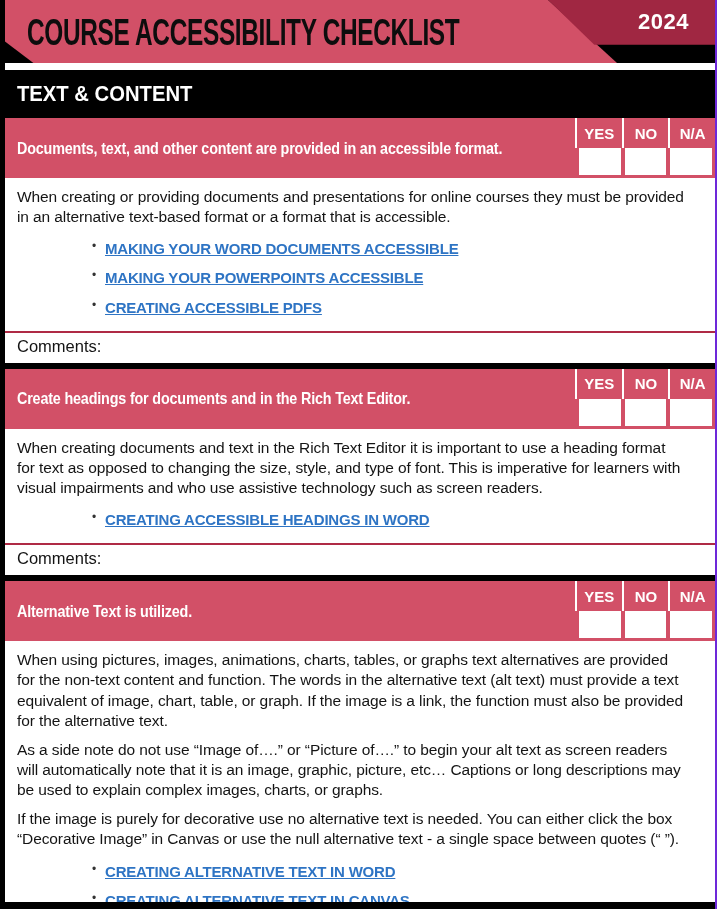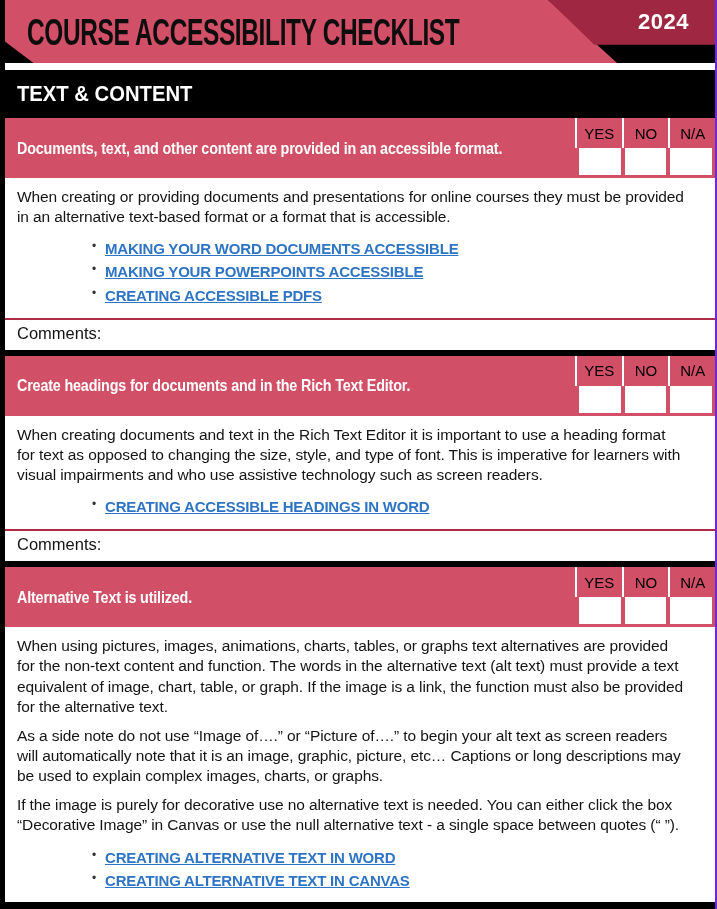--- a/index.html
+++ b/index.html
@@ -54,31 +54,31 @@
     overflow:hidden;
   }
   .statement span {
     white-space:nowrap; display:inline-block;
     transform:scaleX(.87); transform-origin:left center; letter-spacing:-0.2px;
   }
   .answers { width:140px; display:flex; flex-direction:column; }
   .answer-labels { display:flex; height:30px; }
   .answer-labels .albl {
     flex:1; border-left:2px solid #fff;
-    color:#000000; font-weight:normal; font-size:15px;
+    color:#ffffff; font-weight:bold; font-size:15px;
     display:flex; align-items:center; justify-content:center;
   }
   .answer-boxes { display:flex; flex:1; padding:0 1px 3px 2px; }
   .answer-boxes .abox { flex:1; background:#fff; margin:0 2px; min-height:27px; }
 
   
   .row-body { padding:9px 16px 4px 12px; font-size:15.5px; line-height:1.3; }
   .row-body p { margin:0 12px 9px 0; letter-spacing:-0.1px; }
   .links { list-style:none; margin:12px 0 8px 0; padding:0 0 0 88px; }
-  .links li { position:relative; margin:3px 0; }
+  .links li { position:relative; margin:9px 0; }
   .links li::before {
     content:"•"; position:absolute; left:-13px; top:0;
     color:#333; font-size:12px;
   }
   .links a {
     color:#2E74C4; font-weight:bold; font-size:15px;
     text-decoration:underline; letter-spacing:-0.2px;
   }
 
   .comments-row {

